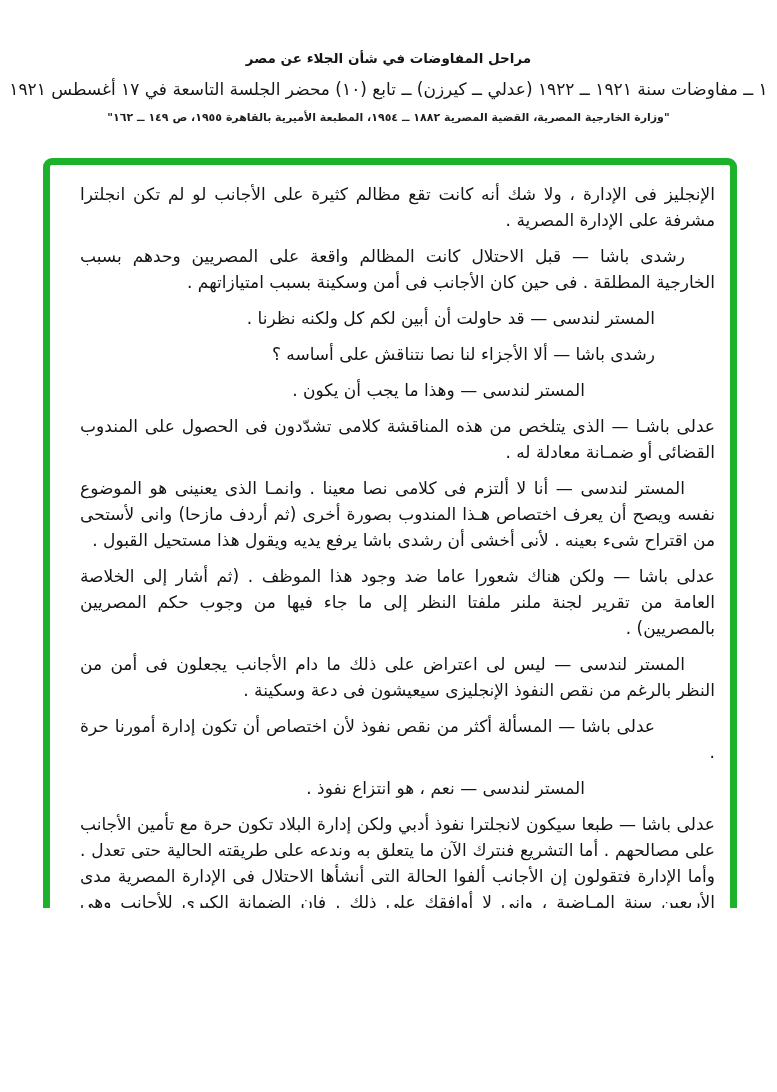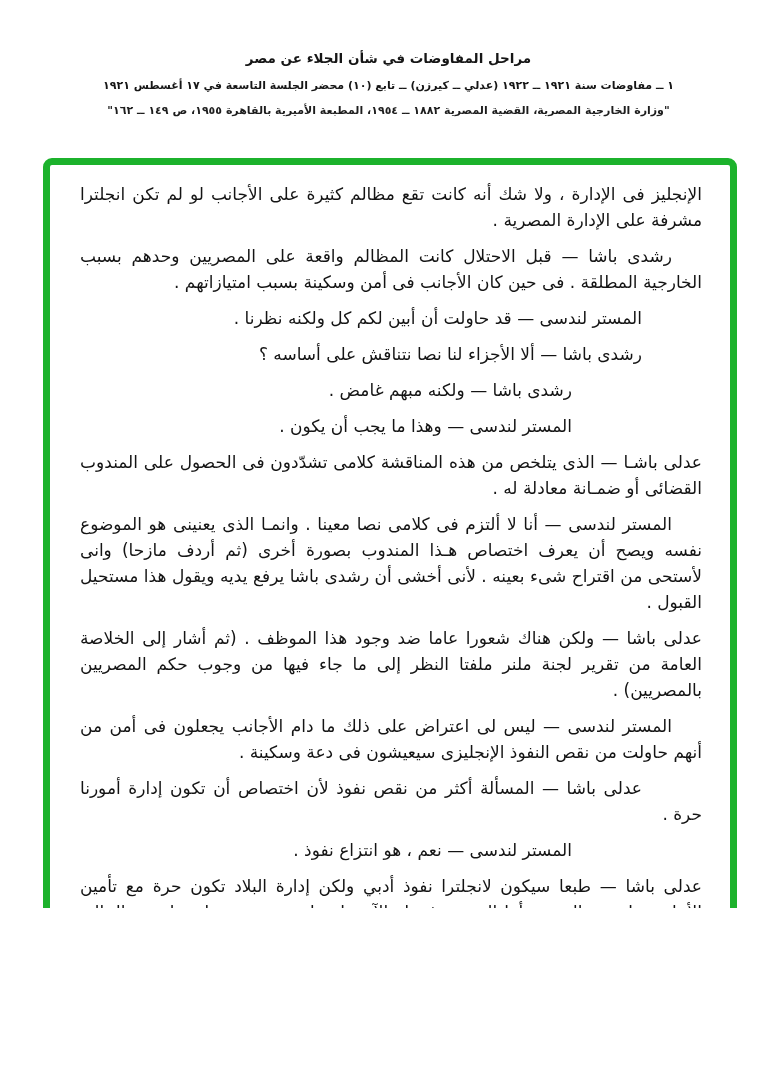--- a/index.html
+++ b/index.html
@@ -26,43 +26,43 @@
     text-align: center;
     direction: rtl;
   }
   .header .title {
     font-size: 13.5px;
     font-weight: 700;
     letter-spacing: 0.2px;
   }
   .header .subtitle {
     margin-top: 13px;
-    font-size: 11px;
-    font-weight: 700;
+    font-size: 17px;
+    font-weight: 400;
   }
   .header .source {
     margin-top: 12px;
     font-size: 11px;
     font-weight: 700;
     color: #1d1d1d;
   }
 
   
   .quote-box {
     position: absolute;
     left: 43px;
     top: 158px;
     width: 694px;
     height: 888px;
     box-sizing: border-box;
     border: 7px solid var(--green, #1cb22c);
     border-radius: 9px;
     background: #ffffff;
     direction: rtl;
-    padding: 16px 28px 0 30px;
+    padding: 16px 15px 0 30px;
     overflow: hidden;
   }
   .quote-box p {
     margin: 0 0 10px 0;
     font-size: 17px;
     line-height: 26px;
     text-align: justify;
     color: #141414;
   }
   .i0 { text-indent: 0; }
@@ -90,26 +90,25 @@
     <div class="title">مراحل المفاوضات في شأن الجلاء عن مصر</div>
     <div class="subtitle">١ ــ مفاوضات سنة ١٩٢١ ــ ١٩٢٢ (عدلي ــ كيرزن) ــ تابع (١٠) محضر الجلسة التاسعة في ١٧ أغسطس ١٩٢١</div>
     <div class="source">"وزارة الخارجية المصرية، القضية المصرية ١٨٨٢ ــ ١٩٥٤، المطبعة الأميرية بالقاهرة ١٩٥٥، ص ١٤٩ ــ ١٦٢"</div>
   </div>
 
   <div class="quote-box">
     <p class="i0">الإنجليز فى الإدارة ، ولا شك أنه كانت تقع مظالم كثيرة على الأجانب لو لم تكن انجلترا مشرفة على الإدارة المصرية .</p>
     <p class="i1">رشدى باشا — قبل الاحتلال كانت المظالم واقعة على المصريين وحدهم بسبب الخارجية المطلقة . فى حين كان الأجانب فى أمن وسكينة بسبب امتيازاتهم .</p>
     <p class="i2">المستر لندسى — قد حاولت أن أبين لكم كل ولكنه نظرنا .</p>
     <p class="i2">رشدى باشا — ألا الأجزاء لنا نصا نتناقش على أساسه ؟</p>
-    <p class="i3">رشدى باشا — ولكنه مبهم غامض .</p>
     <p class="i3">المستر لندسى — وهذا ما يجب أن يكون .</p>
     <p class="i0">عدلى باشـا — الذى يتلخص من هذه المناقشة كلامى تشدّدون فى الحصول على المندوب القضائى أو ضمـانة معادلة له .</p>
     <p class="i1">المستر لندسى — أنا لا ألتزم فى كلامى نصا معينا . وانمـا الذى يعنينى هو الموضوع نفسه ويصح أن يعرف اختصاص هـذا المندوب بصورة أخرى (ثم أردف مازحا) وانى لأستحى من اقتراح شىء بعينه . لأنى أخشى أن رشدى باشا يرفع يديه ويقول هذا مستحيل القبول .</p>
     <p class="i0">عدلى باشا — ولكن هناك شعورا عاما ضد وجود هذا الموظف . (ثم أشار إلى الخلاصة العامة من تقرير لجنة ملنر ملفتا النظر إلى ما جاء فيها من وجوب حكم المصريين بالمصريين) .</p>
-    <p class="i1">المستر لندسى — ليس لى اعتراض على ذلك ما دام الأجانب يجعلون فى أمن من أنهم حاولت من نقص النفوذ الإنجليزى سيعيشون فى دعة وسكينة .</p>
+    <p class="i1">المستر لندسى — ليس لى اعتراض على ذلك ما دام الأجانب يجعلون فى أمن من النظر بالرغم من نقص النفوذ الإنجليزى سيعيشون فى دعة وسكينة .</p>
     <p class="i2">عدلى باشا — المسألة أكثر من نقص نفوذ لأن اختصاص أن تكون إدارة أمورنا حرة .</p>
     <p class="i3">المستر لندسى — نعم ، هو انتزاع نفوذ .</p>
     <p class="i0">عدلى باشا — طبعا سيكون لانجلترا نفوذ أدبي ولكن إدارة البلاد تكون حرة مع تأمين الأجانب على مصالحهم . أما التشريع فنترك الآن ما يتعلق به وندعه على طريقته الحالية حتى تعدل . وأما الإدارة فتقولون إن الأجانب ألفوا الحالة التى أنشأها الاحتلال فى الإدارة المصرية مدى الأربعين سنة المـاضية ، وانى لا أوافقك على ذلك . فإن الضمانة الكبرى للأجانب وهى الضمانة التى كانوا يسكنون إليها ويطمئنون بها هى الامتيازات وهى مجموع متماسك الأجزاء ونحن لا نمسه الآن فإذا قدمتم لهم فى شأن من الشؤون ضمانة غير ما تعطيه الامتيازات فربمـا استندوا إليها ليطلبوا ضمانة أخرى وامتيازا جديدا حينما يطلب منهم الموافقة على إلغـاء الامتيازات .</p>
   </div>
 
   <div class="page-number">٧</div>
 
 </div>
 
 </body></html>

